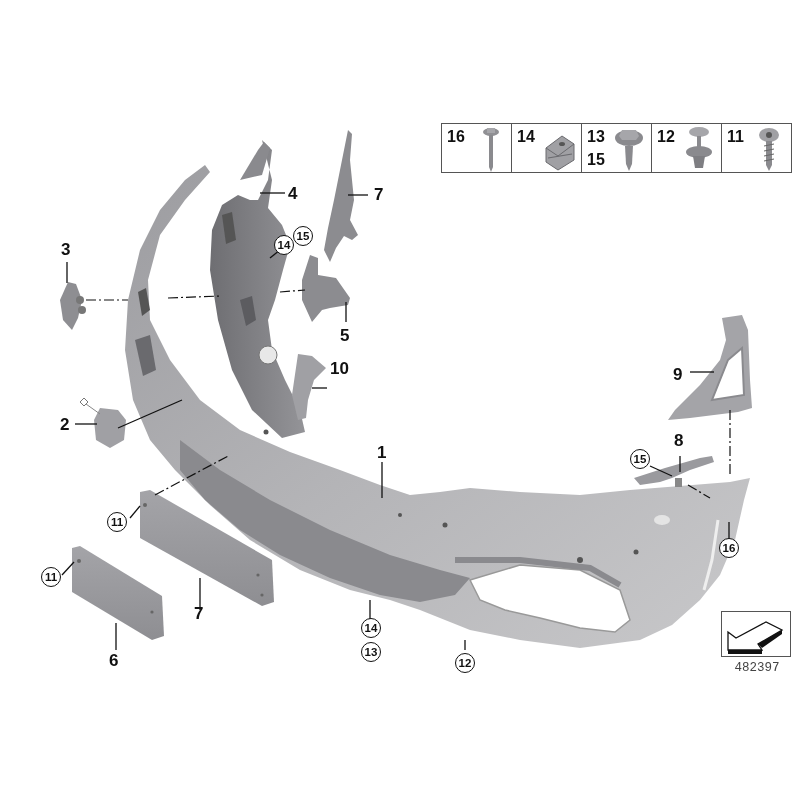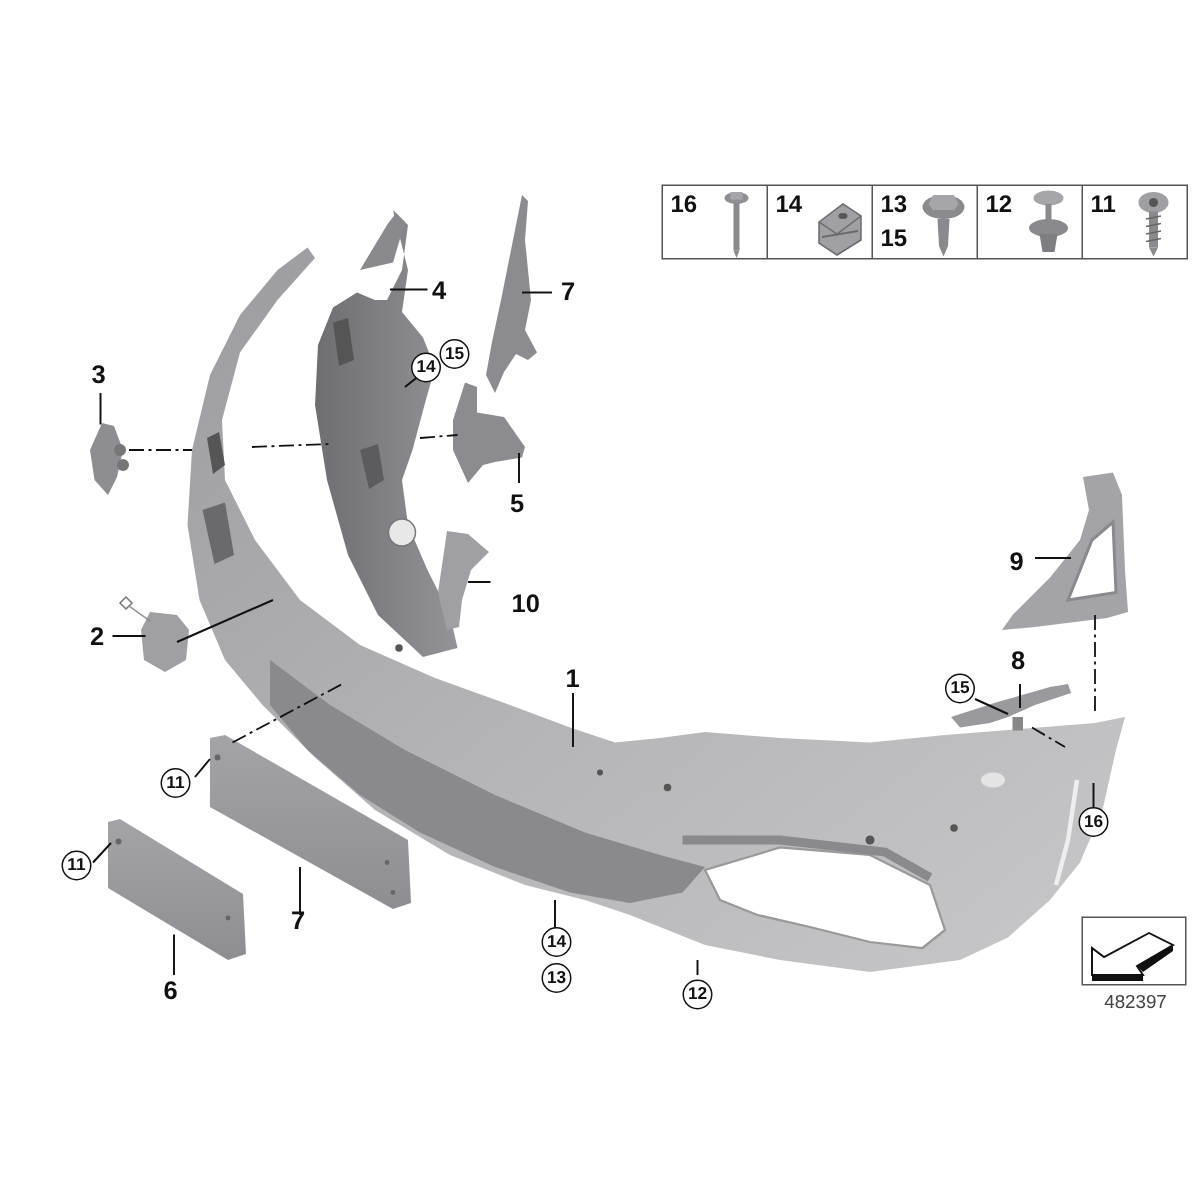--- a/index.html
+++ b/index.html
@@ -16,21 +16,21 @@
   #fastener-table { position: absolute; left: 441px; top: 123px; width: 351px; height: 50px;
                     border: 1px solid #555; display: flex; box-sizing: border-box; background: #fff; }
   .cell { flex: 1; position: relative; border-right: 1px solid #555; }
   .cell:last-child { border-right: none; }
   .cell .num { position: absolute; left: 5px; top: 4px; font-weight: bold; font-size: 16px; color: #111; }
   .cell .num2 { position: absolute; left: 5px; top: 27px; font-weight: bold; font-size: 16px; color: #111; }
   .cell svg { position: absolute; left: 34px; top: 2px; }
   #ref-box { position: absolute; left: 721px; top: 611px; width: 70px; height: 46px;
              border: 1px solid #555; box-sizing: border-box; background: #fff; }
   #ref-number { position: absolute; left: 722px; top: 661px; width: 70px; text-align: center;
-                font-size: 12.5px; color: #444; font-family: Liberation Sans, sans-serif; }
+                font-size: 12.5px; color: #444; font-family: Liberation Mono, monospace; }
 </style>
 </head>
 <body>
 
 <svg id="diagram" width="800" height="800" viewBox="0 0 800 800">
   <defs>
     <linearGradient id="gBumper" x1="0" y1="0" x2="1" y2="1">
       <stop offset="0" stop-color="#9c9ca0"></stop>
       <stop offset="0.5" stop-color="#b4b4b7"></stop>
       <stop offset="1" stop-color="#c8c8ca"></stop>
@@ -154,21 +154,21 @@
 
 <span class="label" style="left:377px;top:444px;">1</span>
 <span class="label" style="left:60px;top:416px;">2</span>
 <span class="label" style="left:61px;top:241px;">3</span>
 <span class="label" style="left:288px;top:185px;">4</span>
 <span class="label" style="left:340px;top:327px;">5</span>
 <span class="label" style="left:109px;top:652px;">6</span>
 <span class="label" style="left:194px;top:605px;">7</span>
 <span class="label" style="left:674px;top:432px;">8</span>
 <span class="label" style="left:673px;top:366px;">9</span>
-<span class="label" style="left:330px;top:394px;margin-left:11px;">10</span>
+<span class="label" style="left:330px;top:360px;">10</span>
 <span class="label" style="left:374px;top:186px;">7</span>
 
 <span class="circ" style="left:274px;top:235px;">14</span>
 <span class="circ" style="left:293px;top:226px;">15</span>
 <span class="circ" style="left:107px;top:512px;">11</span>
 <span class="circ" style="left:41px;top:567px;">11</span>
 <span class="circ" style="left:361px;top:618px;">14</span>
 <span class="circ" style="left:361px;top:642px;">13</span>
 <span class="circ" style="left:455px;top:653px;">12</span>
 <span class="circ" style="left:630px;top:449px;">15</span>

